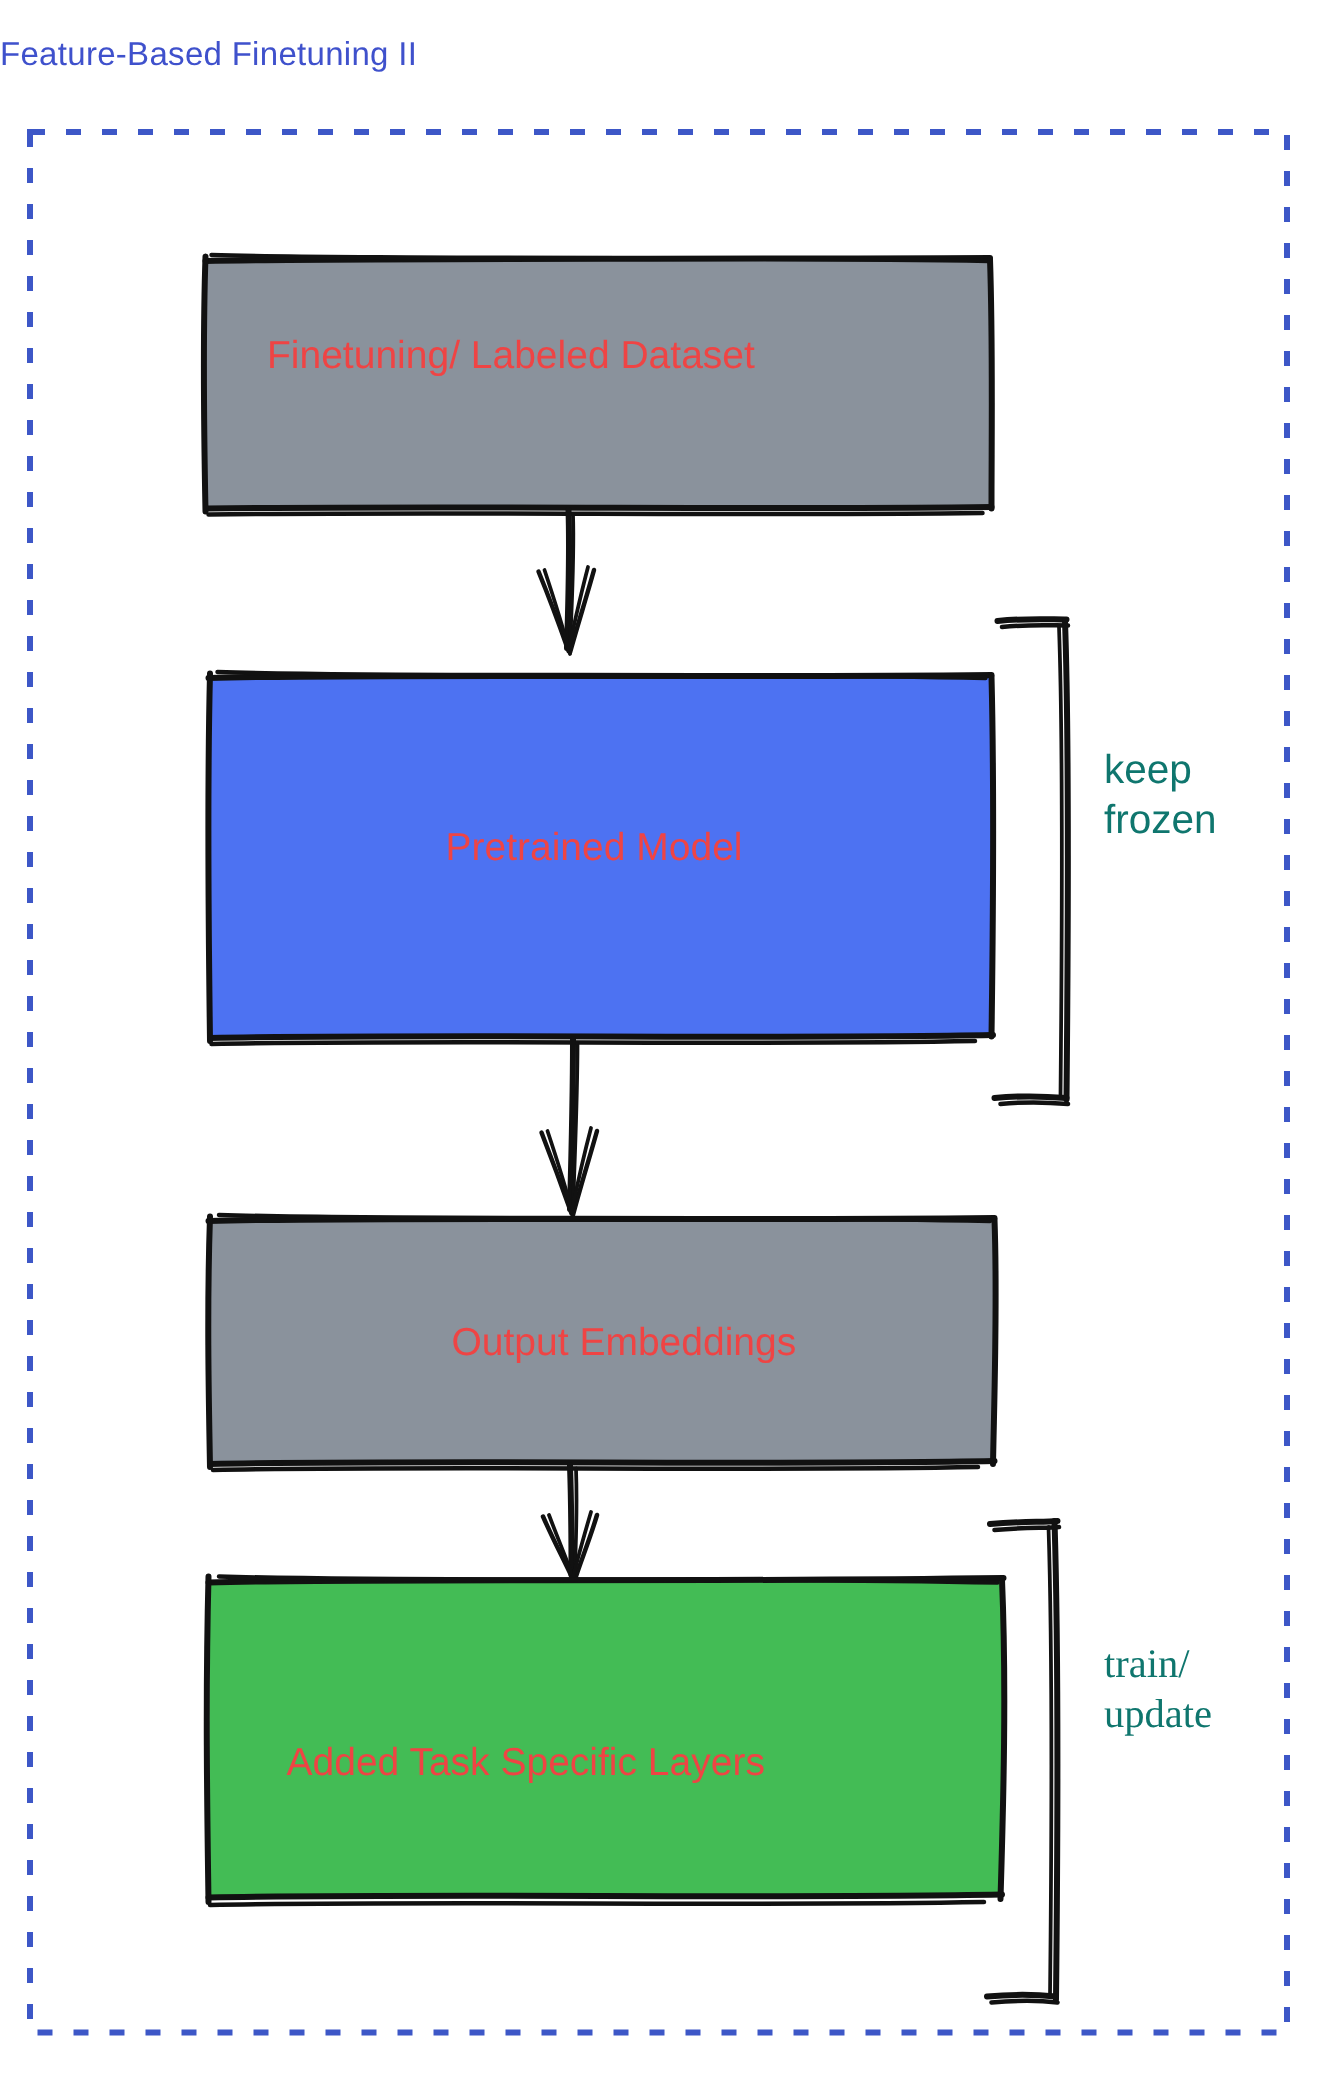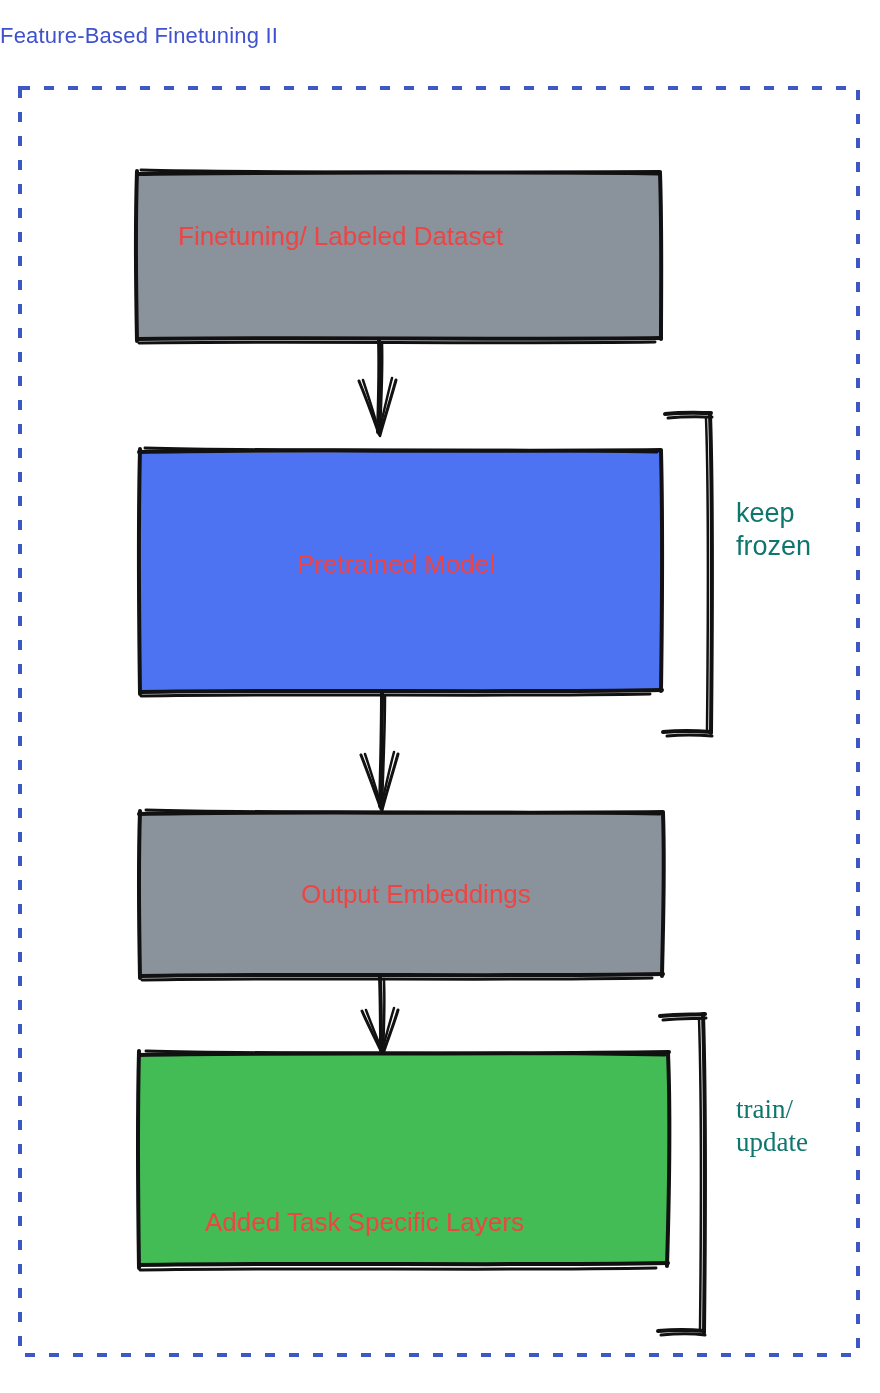--- a/index.html
+++ b/index.html
@@ -144,19 +144,19 @@
 </svg>
 
 <div class="diagram-title">Feature-Based Finetuning II</div>
 
 <div class="node-label" style="left:178px; top:221px;">Finetuning/ Labeled Dataset</div>
 
 <div class="node-label" style="left:287px; top:549px;margin-left:10px;">Pretrained Model</div>
 
 <div class="node-label" style="left:261px; top:879px;margin-left:40px;">Output Embeddings</div>
 
-<div class="node-label" style="left:205px; top:1159px;margin-top:48px;">Added Task Specific Layers</div>
+<div class="node-label" style="left:191px; top:1159px;">Added Task Specific Layers</div>
 
 <div class="bracket-label" style="left:736px; top:497px;">keep
 frozen</div>
 
 <div class="bracket-label" style="left:736px; top:1093px;font-family:Liberation Serif, serif;">train/
 update</div>
 
 </body></html>

